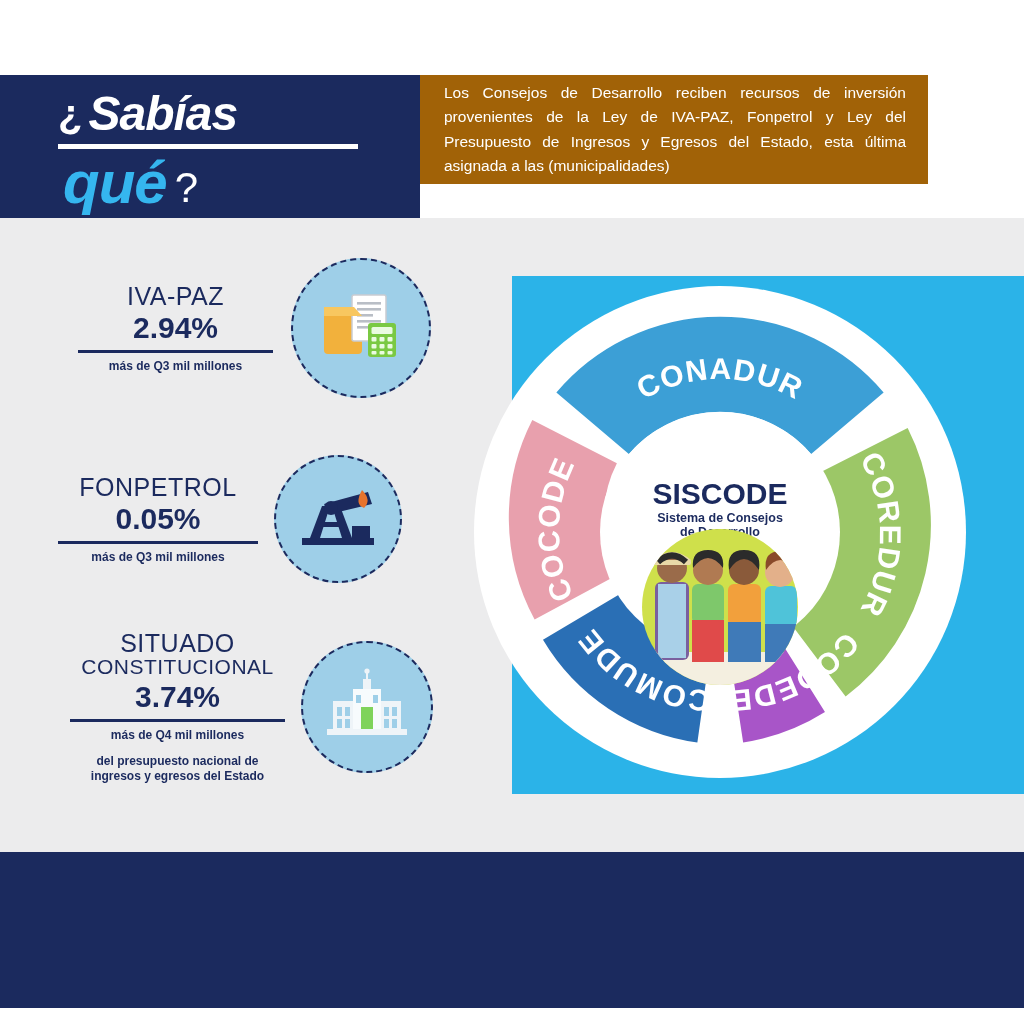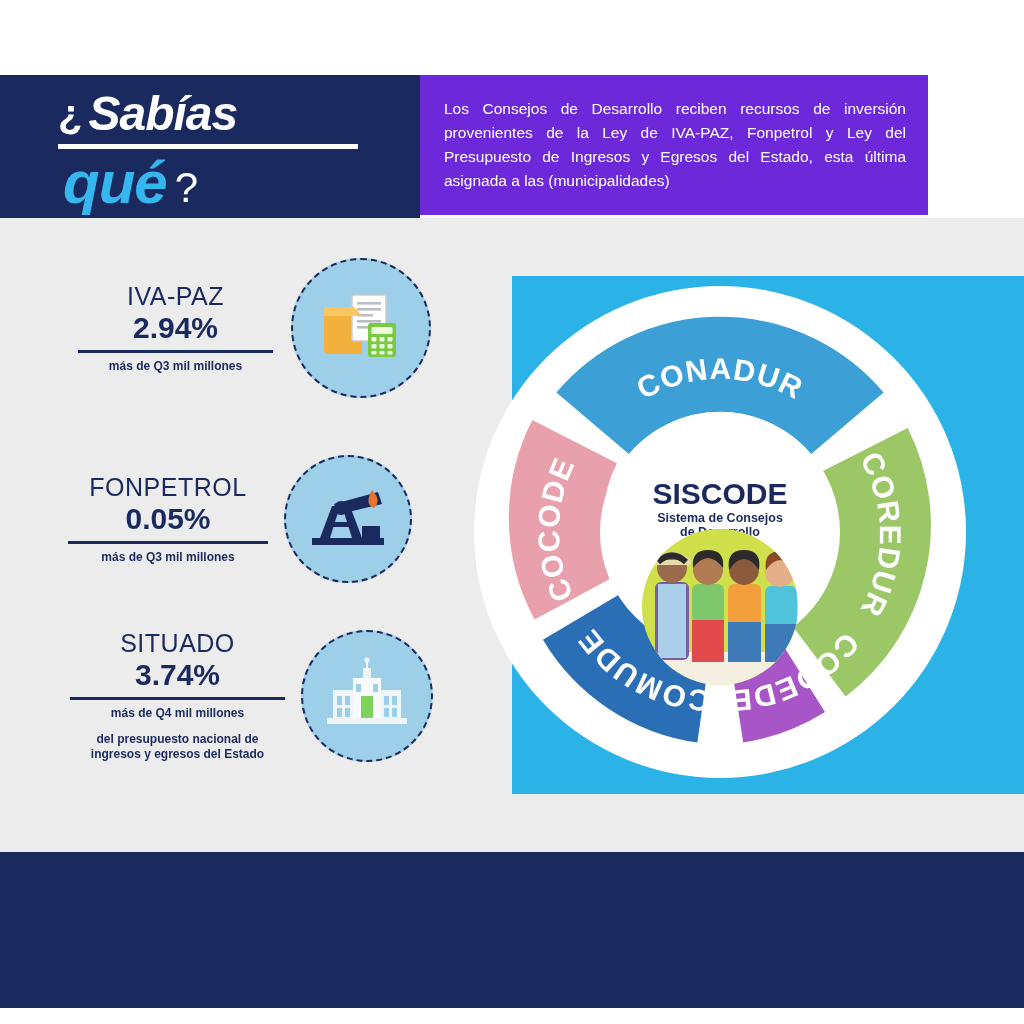--- a/index.html
+++ b/index.html
@@ -38,22 +38,22 @@
   .que {
     color: #35b6ef; font-size: 60px; font-weight: 700; font-style: italic;
     line-height: 1; letter-spacing: -1px;
   }
   .q-close {
     color: #ffffff; font-size: 42px; font-weight: 400; line-height: 1;
     margin-left: 8px; margin-bottom: 4px;
   }
 
   .header-right {
-    position: absolute; left: 420px; top: 75px; width: 508px; height: 140px;
-    background: #6d28d9;
+    position: absolute; left: 420px; top: 75px; width: 508px; height: 109px;
+    background: #a16207;
     display: flex; align-items: center;
   }
   .header-text {
     color: #ffffff; font-size: 15.5px; line-height: 1.55;
     text-align: justify; padding: 0 22px 0 24px;
   }
 
   
   .body-bg { position:absolute; left:0; top:218px; width:1024px; height:634px; background:#ececed; }
   .blue-panel { position:absolute; left:512px; top:276px; width:512px; height:518px; background:#2bb3e8; }
@@ -70,21 +70,21 @@
 
   .icon-circle {
     border-radius: 50%; background: #9ecfe8;
     border: 2px dashed #1b2a5e;
     display: flex; align-items: center; justify-content: center;
     position: relative;
   }
 
   #stat-ivapaz { left: 78px; top: 258px; }
   #stat-ivapaz .icon-circle { width: 140px; height: 140px; margin-left: 18px; }
-  #stat-fonpetrol { left: 68px; top: 455px; }
+  #stat-fonpetrol { left: 58px; top: 455px; }
   #stat-fonpetrol .icon-circle { width: 128px; height: 128px; margin-left: 16px; }
   #stat-situado { left: 70px; top: 630px; }
   #stat-situado .icon-circle { width: 132px; height: 132px; margin-left: 16px; }
 
   
   .donut-wrap { position: absolute; left: 470px; top: 282px; width: 500px; height: 500px; }
 
   
   .footer { position:absolute; left:0; top:852px; width:1024px; height:172px; background:#1b2a5e; }
 
@@ -172,20 +172,21 @@
           <path d="M66 6 q10 10 2 18 q-10 -4 -2 -18Z" fill="#e8742c"></path>
           <rect x="56" y="42" width="18" height="14" fill="#1b2a5e"></rect>
         </svg>
       </span>
     </div>
   </div>
 
   <div class="stat" id="stat-situado">
     <div class="stat-text">
       <div class="stat-title">SITUADO</div>
+      <div class="stat-title small">CONSTITUCIONAL</div>
       <div class="stat-pct">3.74%</div>
       <div class="stat-rule" style="width:215px"></div>
       <div class="stat-sub">más de  Q4 mil millones</div>
       <div class="stat-sub2" style="max-width:215px">del presupuesto nacional de ingresos y egresos del Estado</div>
     </div>
     <div class="icon-circle">
       <span>
         <svg width="88" height="76" viewBox="0 0 88 76">
           <rect x="4" y="62" width="80" height="6" fill="#eef4f8"></rect>
           <rect x="10" y="34" width="68" height="28" fill="#eef4f8"></rect>

